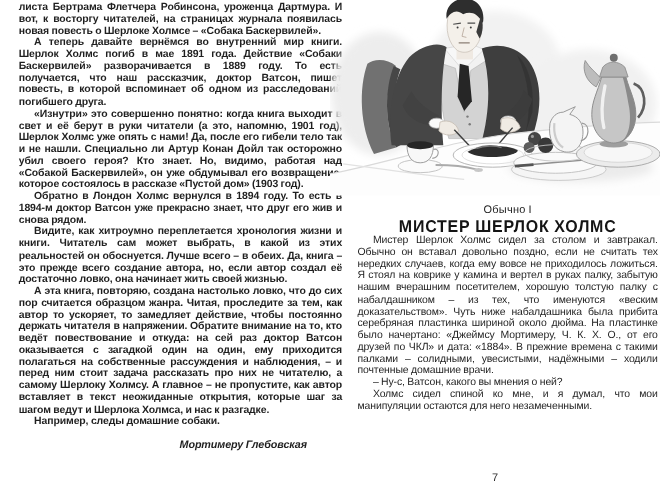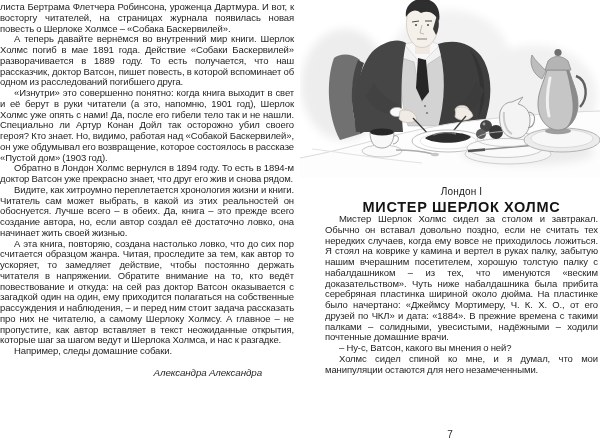--- a/index.html
+++ b/index.html
@@ -7,21 +7,21 @@
     width:600px;height:447px;position:relative;background:#ffffff;
     font-family:"Liberation Sans",sans-serif;color:#1f1f1f;overflow:hidden;
   }
   .page{position:absolute;inset:0;background:#ffffff;}
   .col{
     text-align:justify;font-size:9.5px;line-height:10.75px;
     letter-spacing:-0.1px;word-spacing:-0.3px;color:#1f1f1f;
   }
   .col p{margin:0;}
   .col p.indent{text-indent:14px;}
-  .left-col{position:absolute;left:0;top:2px;width:294px;}
+  .left-col{position:absolute;left:17px;top:2px;width:294px;font-weight:bold;}
   .right-col{position:absolute;left:325px;top:186px;width:273px;}
   .signature{
     margin-top:11px;padding-right:32px;text-align:right;
     font-style:italic;font-size:9.8px;
   }
   .chapter-label{
     text-align:center;font-size:10px;line-height:12px;margin:0 0 3px 0;
     letter-spacing:0.2px;color:#222;
   }
   .chapter-title{
@@ -43,21 +43,21 @@
   <div class="col left-col">
     <div>
         <p>листа Бертрама Флетчера Робинсона, уроженца Дартмура. И вот, к восторгу читателей, на страницах журнала появилась новая повесть о Шерлоке Холмсе – «Собака Баскервилей».</p>
         <p class="indent">А теперь давайте вернёмся во внутренний мир книги. Шерлок Холмс погиб в мае 1891 года. Действие «Собаки Баскервилей» разворачивается в 1889 году. То есть получается, что наш рассказчик, доктор Ватсон, пишет повесть, в которой вспоминает об одном из расследований погибшего друга.</p>
         <p class="indent">«Изнутри» это совершенно понятно: когда книга выходит в свет и её берут в руки читатели (а это, напомню, 1901 год), Шерлок Холмс уже опять с нами! Да, после его гибели тело так и не нашли. Специально ли Артур Конан Дойл так осторожно убил своего героя? Кто знает. Но, видимо, работая над «Собакой Баскервилей», он уже обдумывал его возвращение, которое состоялось в рассказе «Пустой дом» (1903 год).</p>
         <p class="indent">Обратно в Лондон Холмс вернулся в 1894 году. То есть в 1894-м доктор Ватсон уже прекрасно знает, что друг его жив и снова рядом.</p>
         <p class="indent">Видите, как хитроумно переплетается хронология жизни и книги. Читатель сам может выбрать, в какой из этих реальностей он обоснуется. Лучше всего – в обеих. Да, книга – это прежде всего создание автора, но, если автор создал её достаточно ловко, она начинает жить своей жизнью.</p>
         <p class="indent">А эта книга, повторяю, создана настолько ловко, что до сих пор считается образцом жанра. Читая, проследите за тем, как автор то ускоряет, то замедляет действие, чтобы постоянно держать читателя в напряжении. Обратите внимание на то, кто ведёт повествование и откуда: на сей раз доктор Ватсон оказывается с загадкой один на один, ему приходится полагаться на собственные рассуждения и наблюдения, – и перед ним стоит задача рассказать про них не читателю, а самому Шерлоку Холмсу. А главное – не пропустите, как автор вставляет в текст неожиданные открытия, которые шаг за шагом ведут и Шерлока Холмса, и нас к разгадке.</p>
         <p class="indent">Например, следы домашние собаки.</p>
       </div>
-    <div class="signature">Александра Александра</div>
+    <div class="signature">Мортимеру Глебовская</div>
   </div>
 
   <svg class="illustration" viewBox="0 0 300 178" aria-hidden="true">
     <defs>
       <filter id="soft" x="-30%" y="-30%" width="160%" height="160%">
         <feGaussianBlur stdDeviation="4"></feGaussianBlur>
       </filter>
     </defs>
 
     <g>
@@ -164,21 +164,21 @@
         <path d="M250,78 C247,92 246,104 249,116" stroke="#ffffff" stroke-width="3" stroke-linecap="round" opacity="0.75" fill="none"></path>
         <path d="M245,70 L271,70 L268,61 C262,55 253,55 248,61 Z" fill="#b4b4b4" stroke="#8d8d8d" stroke-width="0.8"></path>
         <circle cx="258" cy="52.5" r="3.6" fill="#6e6e6e"></circle>
         <path d="M242,79 C233,74 229,64 232,55 C236,62 242,66 246,71 Z" fill="#bdbdbd" stroke="#8d8d8d" stroke-width="0.8"></path>
         <path d="M276,76 C287,80 289,97 280,107" stroke="#5f5f5f" stroke-width="2.4" fill="none"></path>
       </g>
     </g>
   </svg>
 
   <div class="col right-col">
-    <p class="chapter-label">Лондон I</p>
+    <p class="chapter-label">Обычно I</p>
     <p class="chapter-title">МИСТЕР ШЕРЛОК ХОЛМС</p>
     <div>
         <p class="indent">Мистер Шерлок Холмс сидел за столом и завтракал. Обычно он вставал довольно поздно, если не считать тех нередких случаев, когда ему вовсе не приходилось ложиться. Я стоял на коврике у камина и вертел в руках палку, забытую нашим вчерашним посетителем, хорошую толстую палку с набалдашником – из тех, что именуются «веским доказательством». Чуть ниже набалдашника была прибита серебряная пластинка шириной около дюйма. На пластинке было начертано: «Джеймсу Мортимеру, Ч. К. Х. О., от его друзей по ЧКЛ» и дата: «1884». В прежние времена с такими палками – солидными, увесистыми, надёжными – ходили почтенные домашние врачи.</p>
         <p class="indent">– Ну-с, Ватсон, какого вы мнения о ней?</p>
         <p class="indent">Холмс сидел спиной ко мне, и я думал, что мои манипуляции остаются для него незамеченными.</p>
       </div>
   </div>
 
   <div class="page-number">7</div>
 

